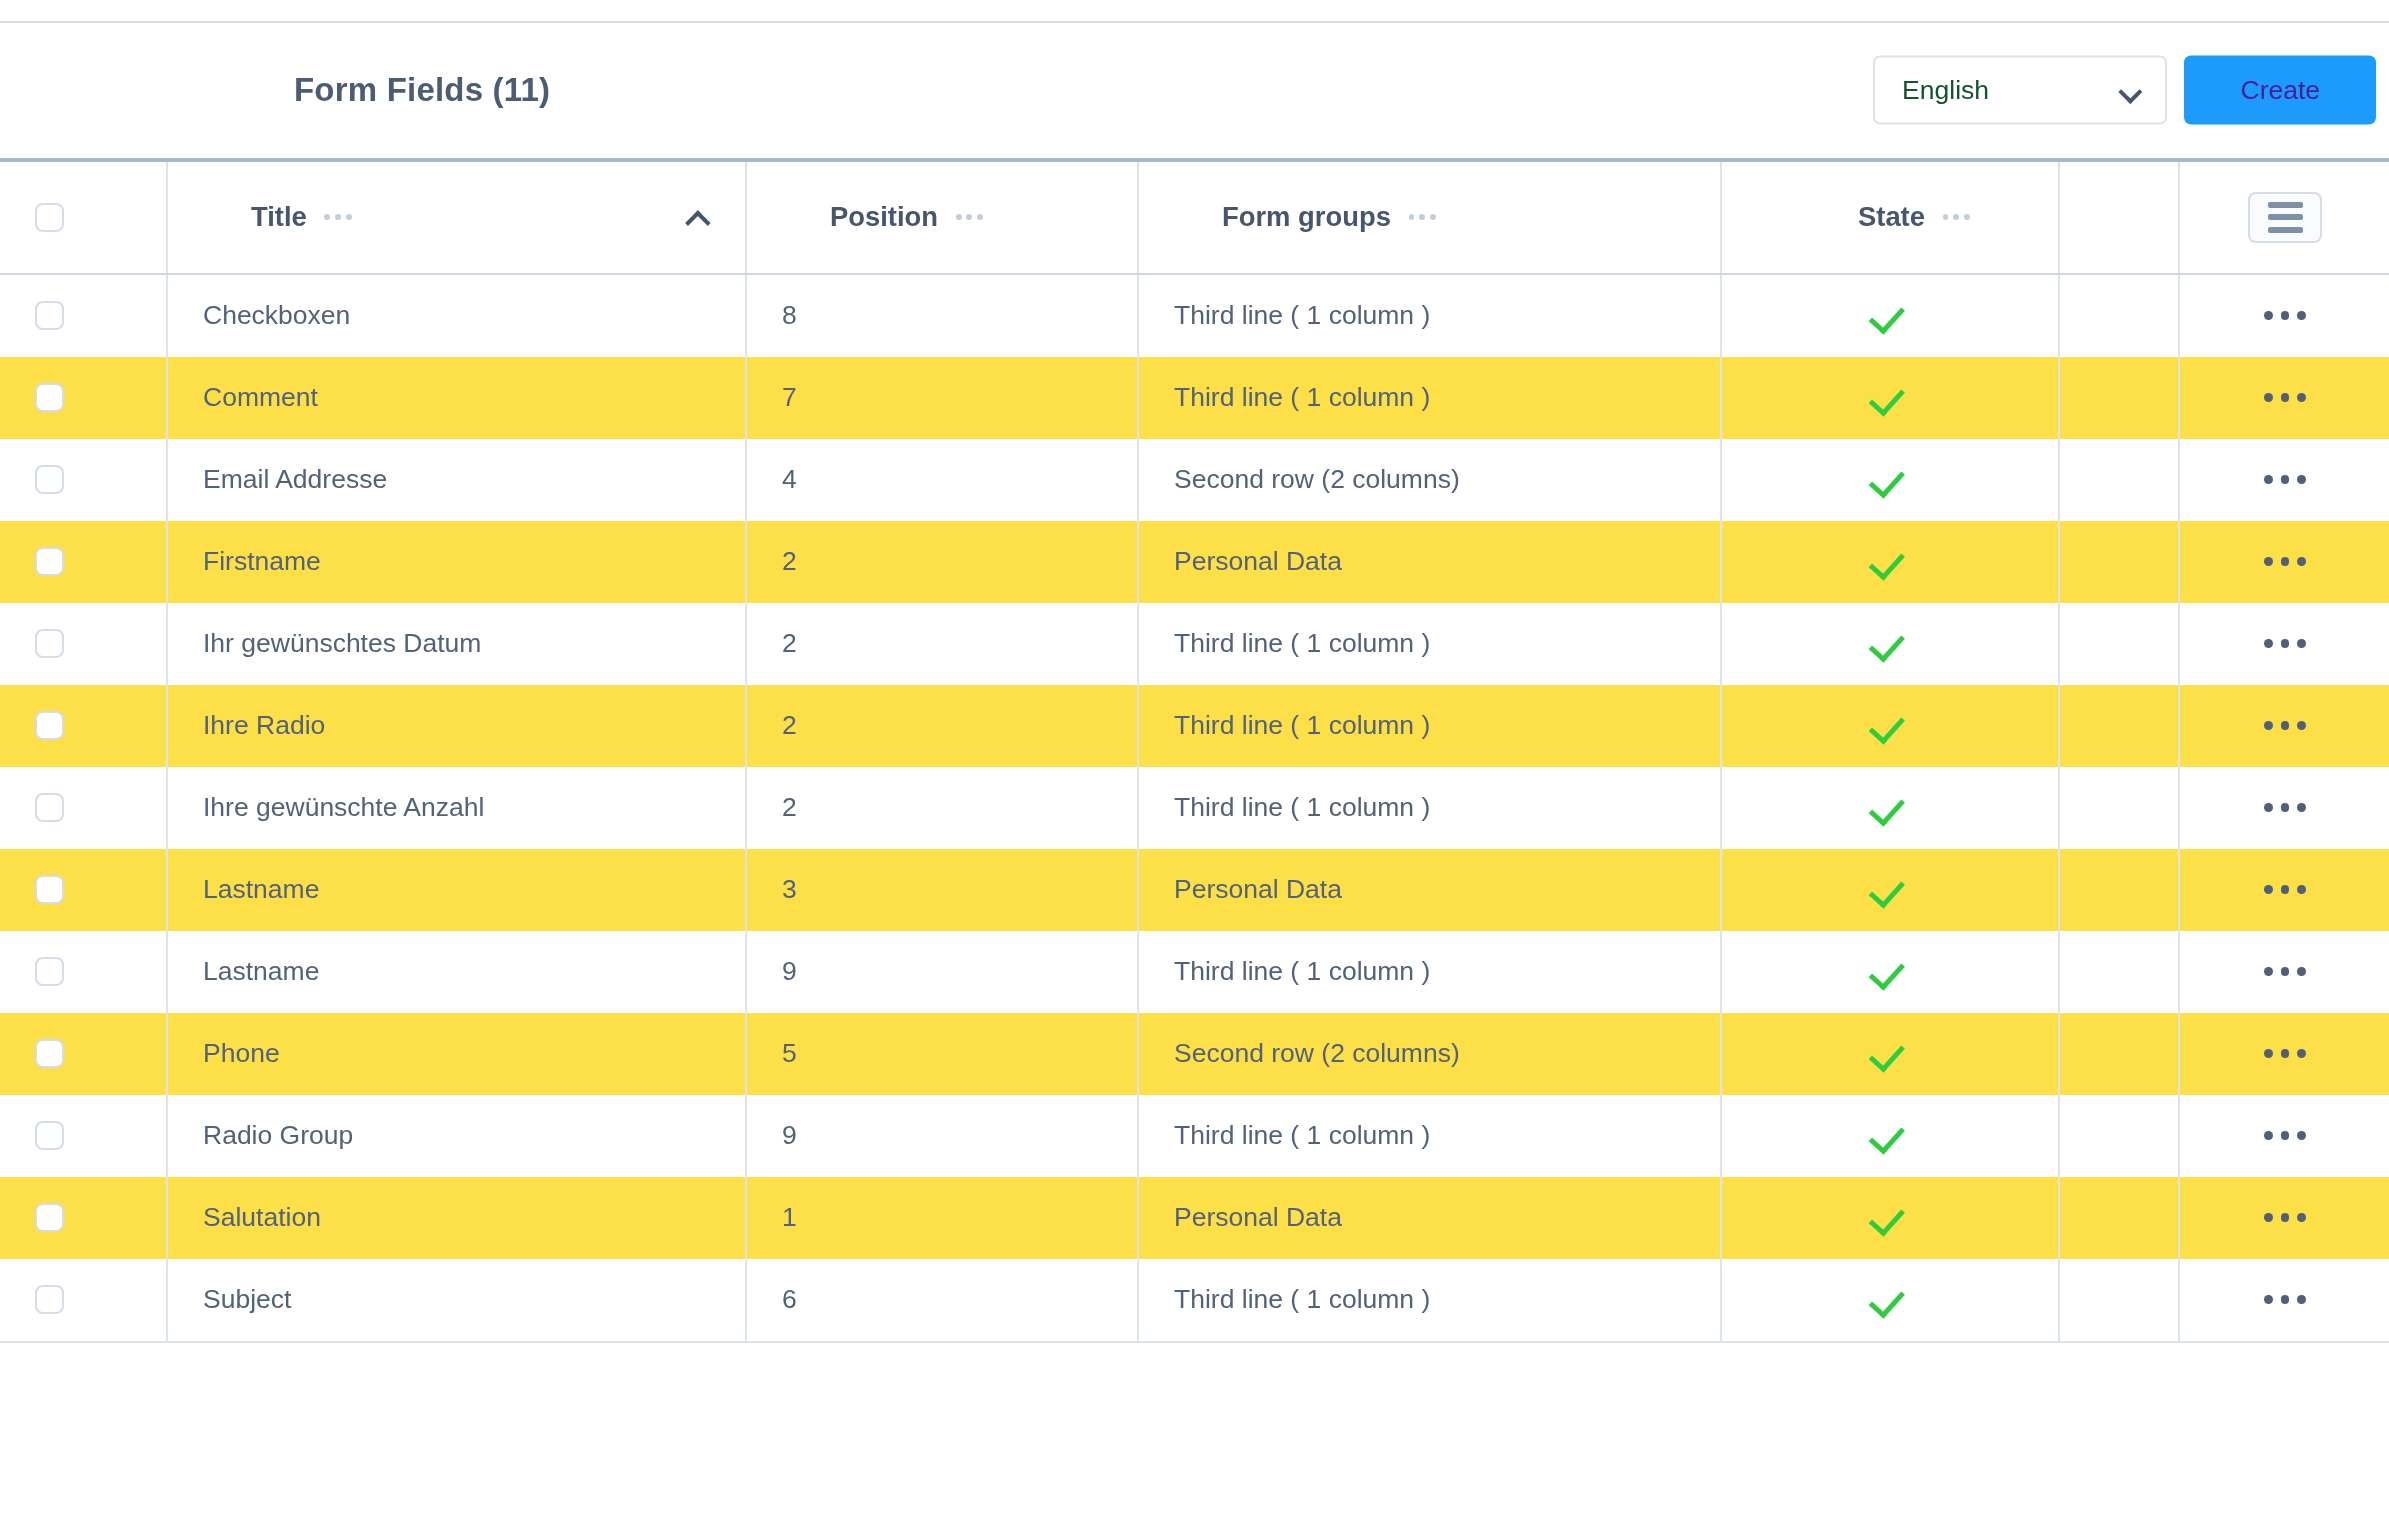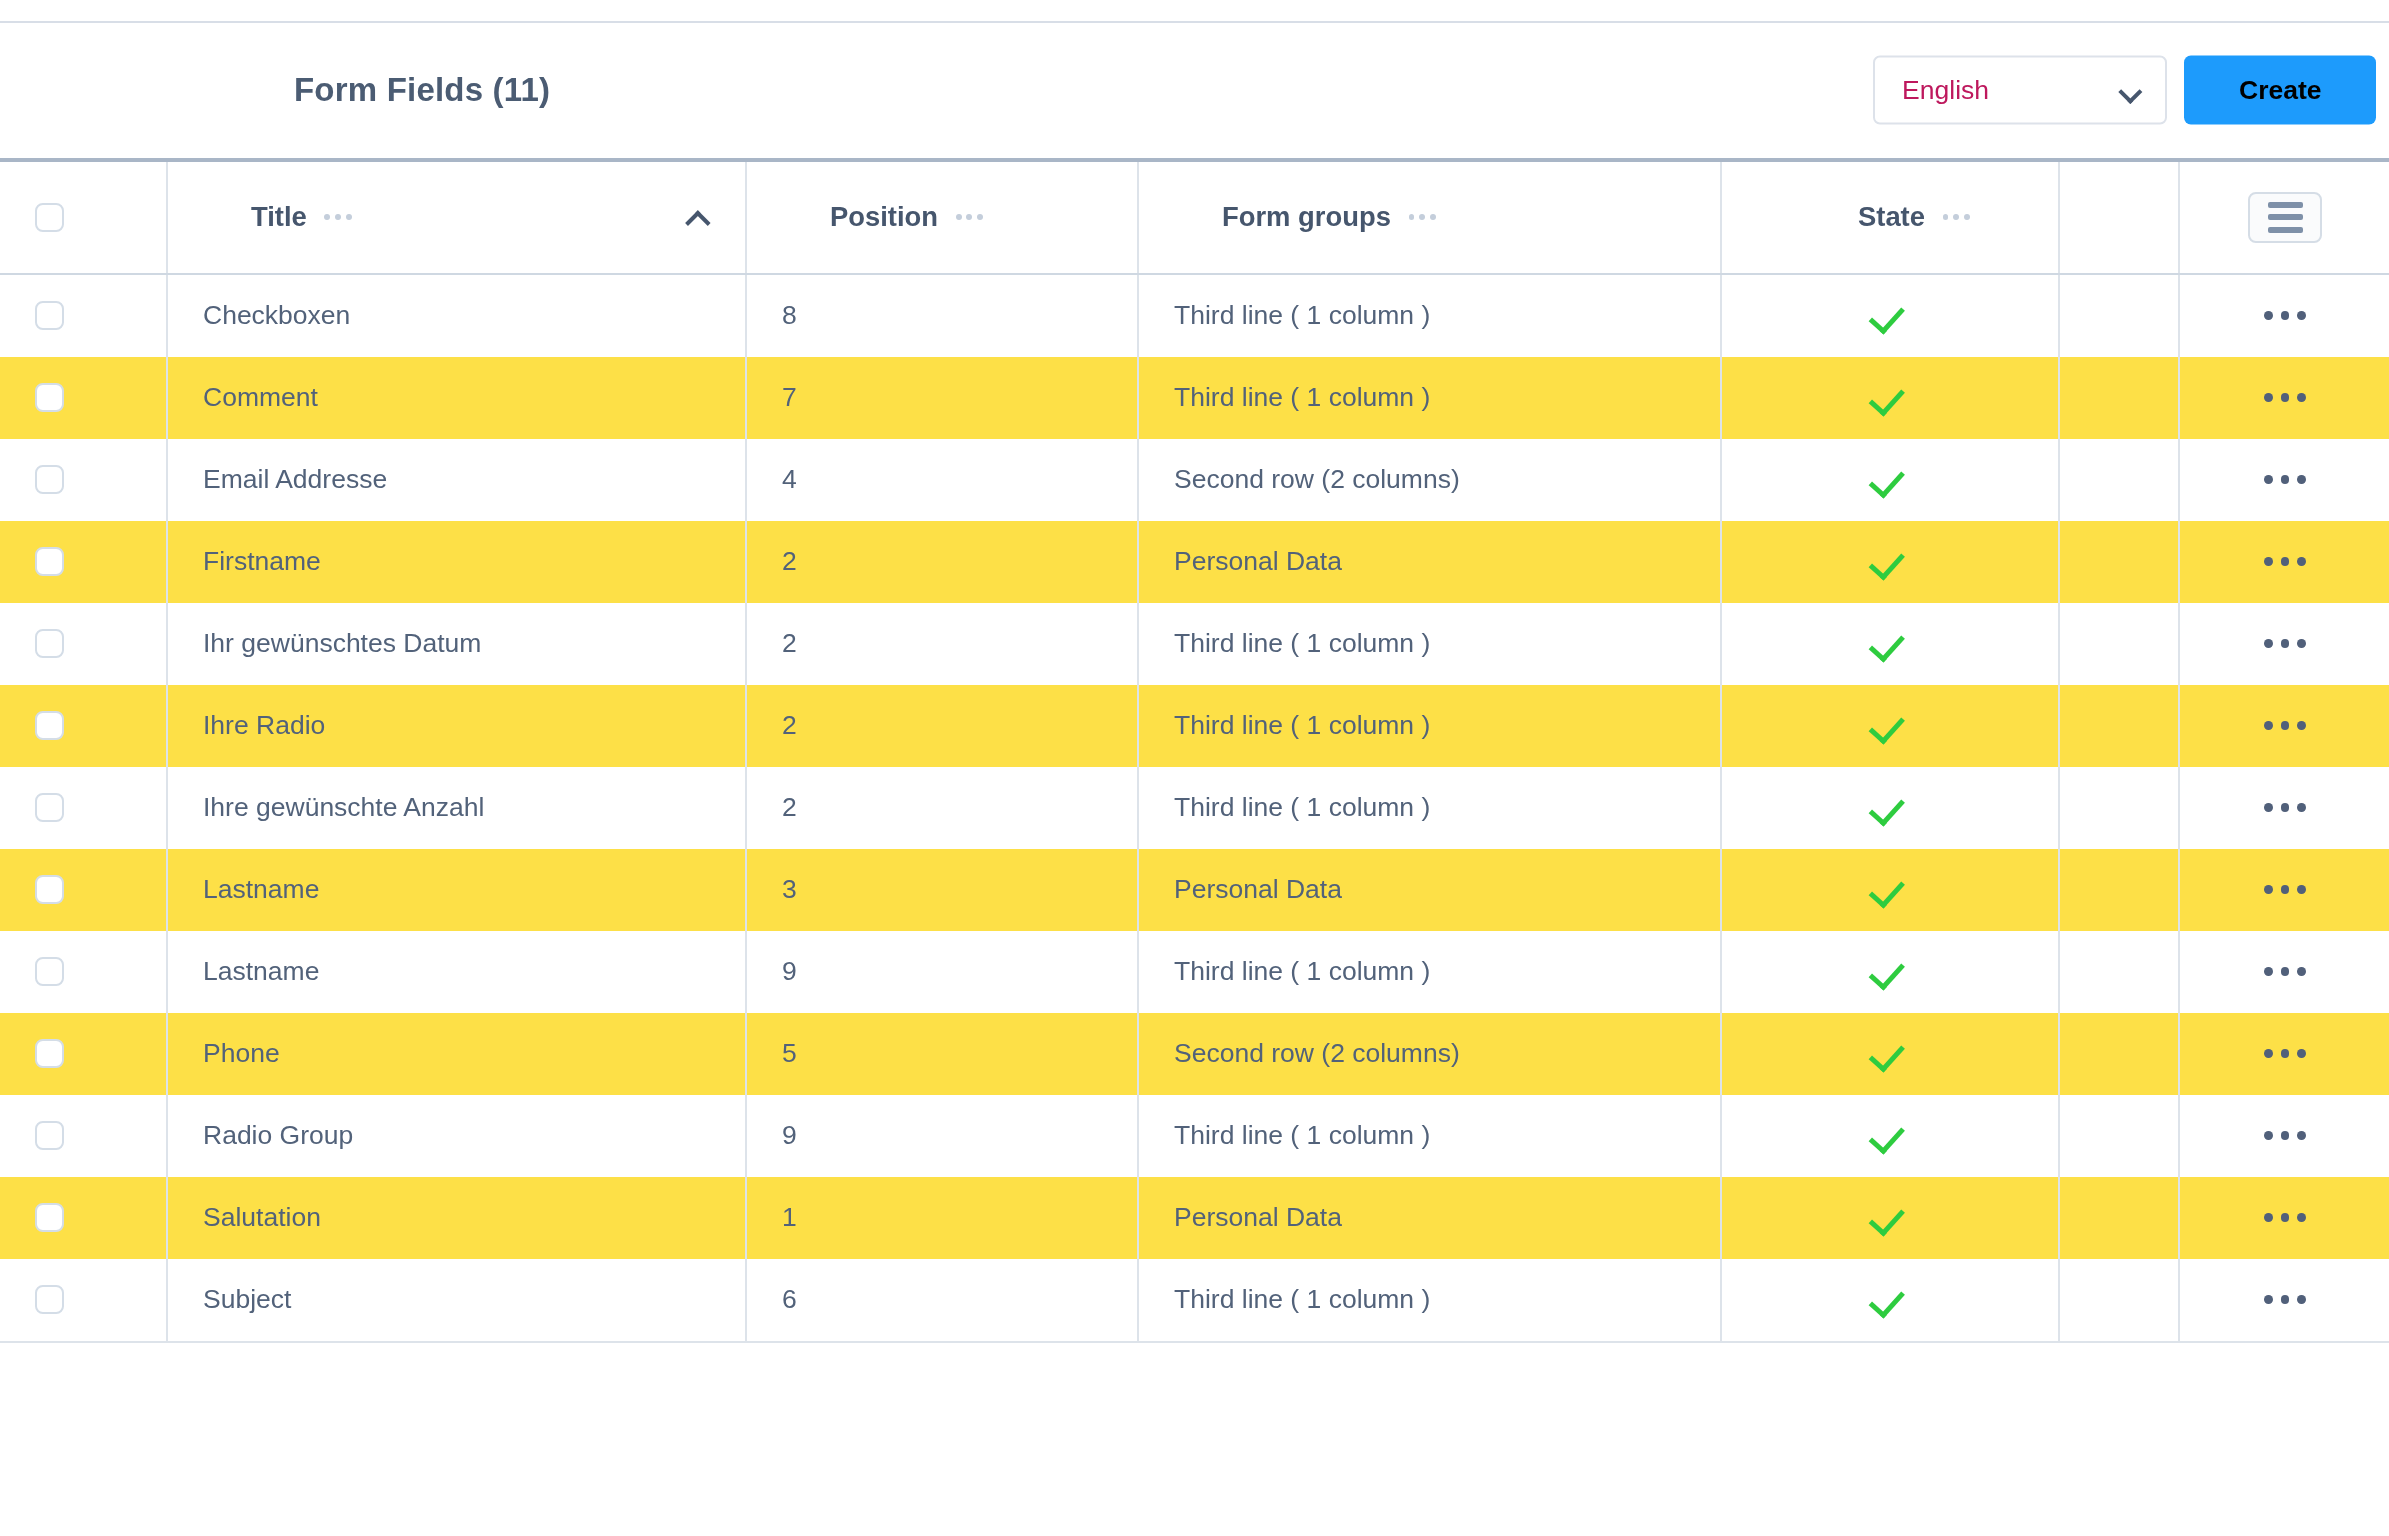--- a/index.html
+++ b/index.html
@@ -70,21 +70,21 @@
     background: #ffffff;
     display: flex;
     align-items: center;
     justify-content: space-between;
     padding: 0 23.5px 0 27.4px;
     box-sizing: border-box;
     cursor: pointer;
   }
   .lang-select-label {
     font-size: 26.5px;
-    color: #be185d;
+    color: #14532d;
   }
   .chev-down {
     width: 21.6px;
     height: 12.7px;
     position: relative;
   }
   .chev-down::before {
     content: "";
     position: absolute;
     left: 2px;
@@ -95,23 +95,23 @@
     border-bottom: 4.9px solid #46566d;
     transform: rotate(45deg);
   }
   .create-btn {
     height: 69px;
     min-width: 192px;
     padding: 0 31px;
     background: #1d9bfc;
     border: none;
     border-radius: 6.9px;
-    color: #000000;
+    color: #4c1d95;
     font-size: 26.5px;
-    font-weight: bold;
+    font-weight: normal;
     font-family: "Liberation Sans", sans-serif;
     cursor: pointer;
     display: flex;
     align-items: center;
     justify-content: center;
   }
 
   
   .table-wrap {
     position: absolute;

